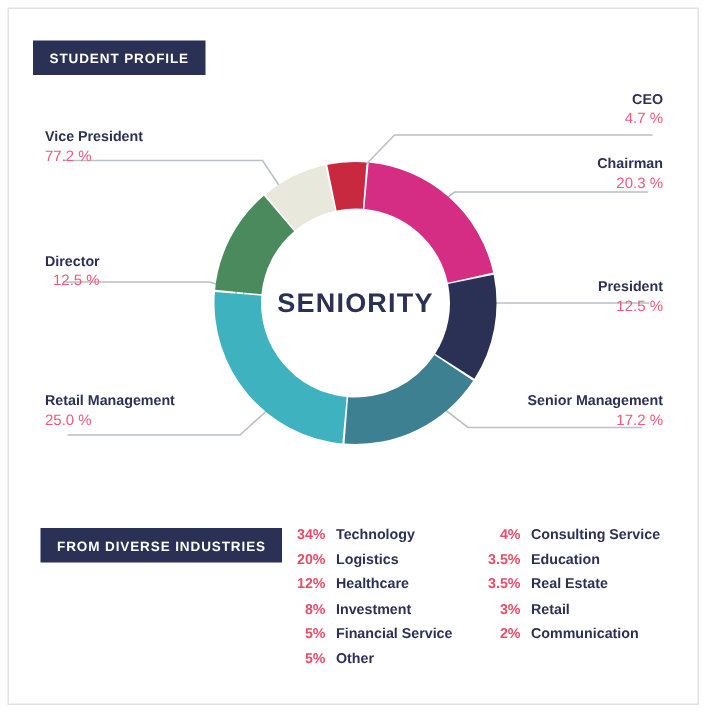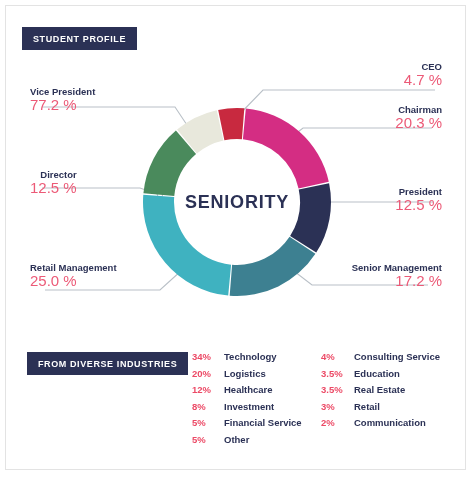--- a/index.html
+++ b/index.html
@@ -77,21 +77,21 @@
   }
   .callout .cl-title {
     display: block;
     font-size: 9.5px;
     font-weight: bold;
     color: #2b3155;
     line-height: 13px;
   }
   .callout .cl-value {
     display: block;
-    font-size: 15px;
+    font-size: 10px;
     color: #ec5a77;
     line-height: 14px;
   }
   .callout.right { text-align: right; }
   .callout.left  { text-align: left; }
 
   #cl-ceo       { right: 31px; top: 60px; }
   #cl-chairman  { right: 31px; top: 103px; }
   #cl-president { right: 31px; top: 185px; }
   #cl-senior    { right: 31px; top: 261px; }
@@ -117,21 +117,21 @@
   #ind-col-right { left: 321px; top: 351px; }
   .ind-row {
     display: flex;
     align-items: baseline;
     height: 16.5px;
   }
   .ind-pct {
     color: #ec4a66;
     font-size: 9.5px;
     font-weight: bold;
-    text-align: left;
+    text-align: right;
     white-space: nowrap;
   }
   #ind-col-left .ind-pct  { width: 25px; margin-right: 7px; }
   #ind-col-right .ind-pct { width: 26px; margin-right: 7px; }
   .ind-name {
     color: #2b3155;
     font-size: 9.5px;
     font-weight: bold;
     white-space: nowrap;
   }

